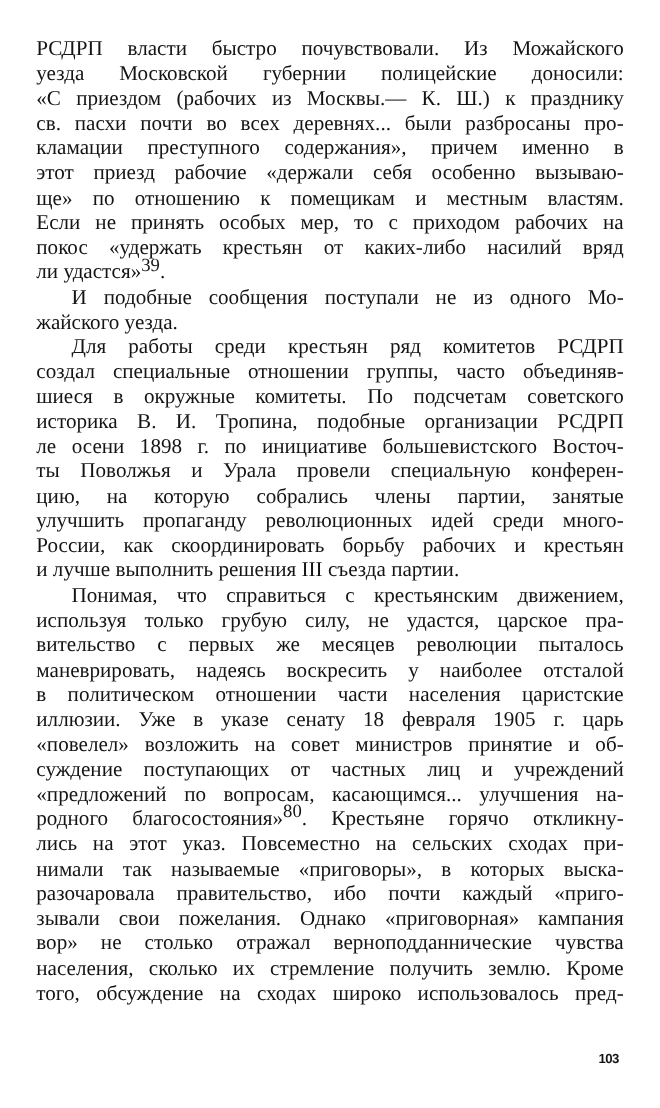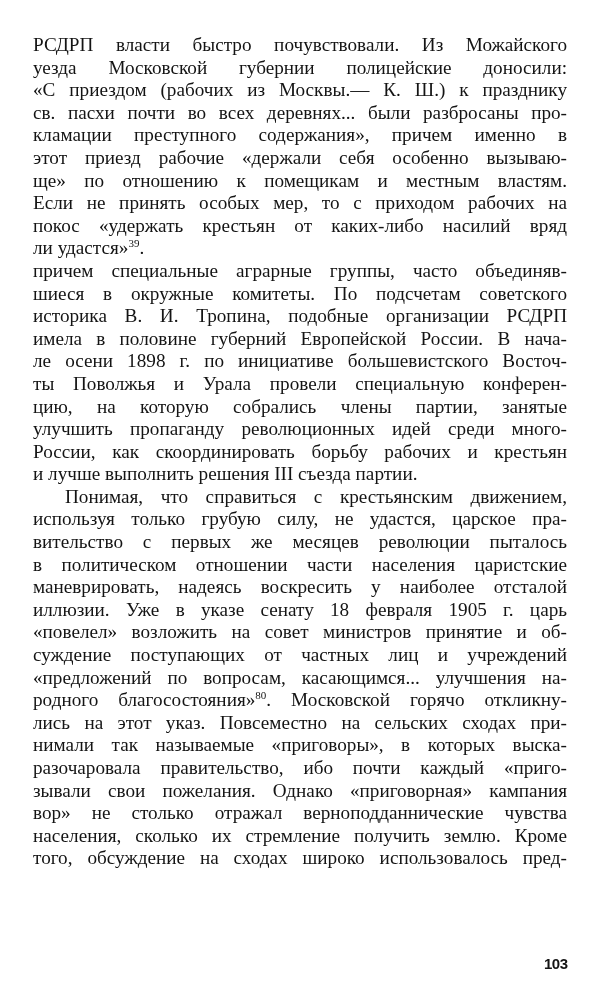--- a/index.html
+++ b/index.html
@@ -31,31 +31,31 @@
       height: 22.6px;
       overflow: visible;
     }
     .line.last {
       text-align-last: left;
     }
     .line.indent {
       padding-left: 32px;
     }
     sup {
-      font-size: 11px;
+      font-size: 17px;
       line-height: 0;
       vertical-align: 7px;
     }
     .page-number {
       position: absolute;
       left: 544px;
       top: 955px;
       font-family: "Liberation Sans", "DejaVu Sans", sans-serif;
       font-weight: bold;
-      font-size: 15px;
+      font-size: 12px;
       letter-spacing: -0.5px;
     }
   </style>
 </head>
 <body>
 
 <div class="page-text">
 
   <div>
     <span class="line">РСДРП власти быстро почувствовали. Из Можайского</span>
@@ -63,45 +63,49 @@
     <span class="line">«С приездом (рабочих из Москвы.— К. Ш.) к празднику</span>
     <span class="line">св. пасхи почти во всех деревнях... были разбросаны про-</span>
     <span class="line">кламации преступного содержания», причем именно в</span>
     <span class="line">этот приезд рабочие «держали себя особенно вызываю-</span>
     <span class="line">ще» по отношению к помещикам и местным властям.</span>
     <span class="line">Если не принять особых мер, то с приходом рабочих на</span>
     <span class="line">покос «удержать крестьян от каких-либо насилий вряд</span>
     <span class="line last"><span>ли удастся»</span><sup>39</sup><span>.</span></span>
   </div>
 
+  <div>
+    <span class="line indent">И подобные сообщения поступали не из одного Мо-</span>
+    <span class="line last">жайского уезда.</span>
+  </div>
 
   <div>
-    <span class="line">причем специальные аграрные группы, часто объединяв-</span>
+    <span class="line indent">Для работы среди крестьян ряд комитетов РСДРП</span>
+    <span class="line">создал специальные отношении группы, часто объединяв-</span>
     <span class="line">шиеся в окружные комитеты. По подсчетам советского</span>
     <span class="line">историка В. И. Тропина, подобные организации РСДРП</span>
-    <span class="line">имела в половине губерний Европейской России. В нача-</span>
     <span class="line">ле осени 1898 г. по инициативе большевистского Восточ-</span>
     <span class="line">ты Поволжья и Урала провели специальную конферен-</span>
     <span class="line">цию, на которую собрались члены партии, занятые</span>
     <span class="line">улучшить пропаганду революционных идей среди много-</span>
     <span class="line">России, как скоординировать борьбу рабочих и крестьян</span>
     <span class="line last">и лучше выполнить решения III съезда партии.</span>
   </div>
 
   <div>
     <span class="line indent">Понимая, что справиться с крестьянским движением,</span>
     <span class="line">используя только грубую силу, не удастся, царское пра-</span>
     <span class="line">вительство с первых же месяцев революции пыталось</span>
+    <span class="line">маневрировать, надеясь воскресить у наиболее отсталой</span>
     <span class="line">в политическом отношении части населения царистские</span>
-    <span class="line">маневрировать, надеясь воскресить у наиболее отсталой</span>
     <span class="line">иллюзии. Уже в указе сенату 18 февраля 1905 г. царь</span>
     <span class="line">«повелел» возложить на совет министров принятие и об-</span>
     <span class="line">суждение поступающих от частных лиц и учреждений</span>
     <span class="line">«предложений по вопросам, касающимся... улучшения на-</span>
-    <span class="line"><span>родного благосостояния»</span><sup>80</sup><span>. Московской горячо откликну-</span></span>
+    <span class="line"><span>родного благосостояния»</span><sup>80</sup><span>. Крестьяне горячо откликну-</span></span>
     <span class="line">лись на этот указ. Повсеместно на сельских сходах при-</span>
     <span class="line">нимали так называемые «приговоры», в которых выска-</span>
     <span class="line">разочаровала правительство, ибо почти каждый «приго-</span>
     <span class="line">зывали свои пожелания. Однако «приговорная» кампания</span>
     <span class="line">вор» не столько отражал верноподданнические чувства</span>
     <span class="line">населения, сколько их стремление получить землю. Кроме</span>
     <span class="line">того, обсуждение на сходах широко использовалось пред-</span>
   </div>
 </div>
 

